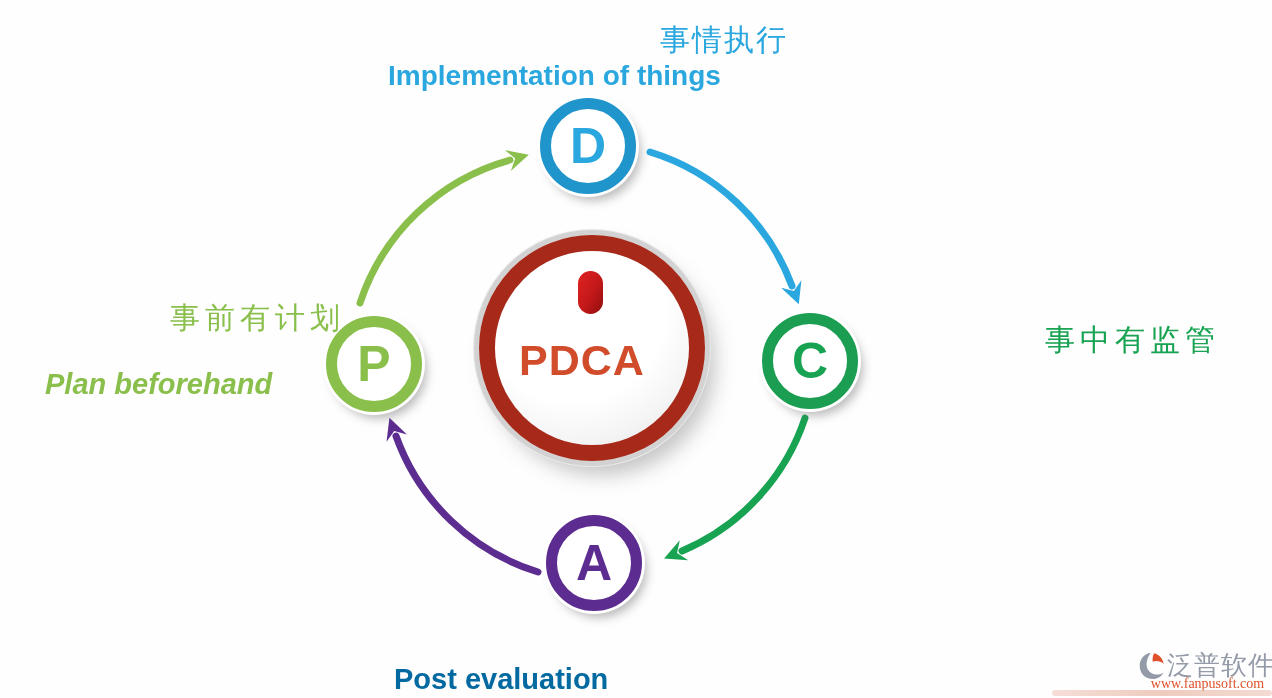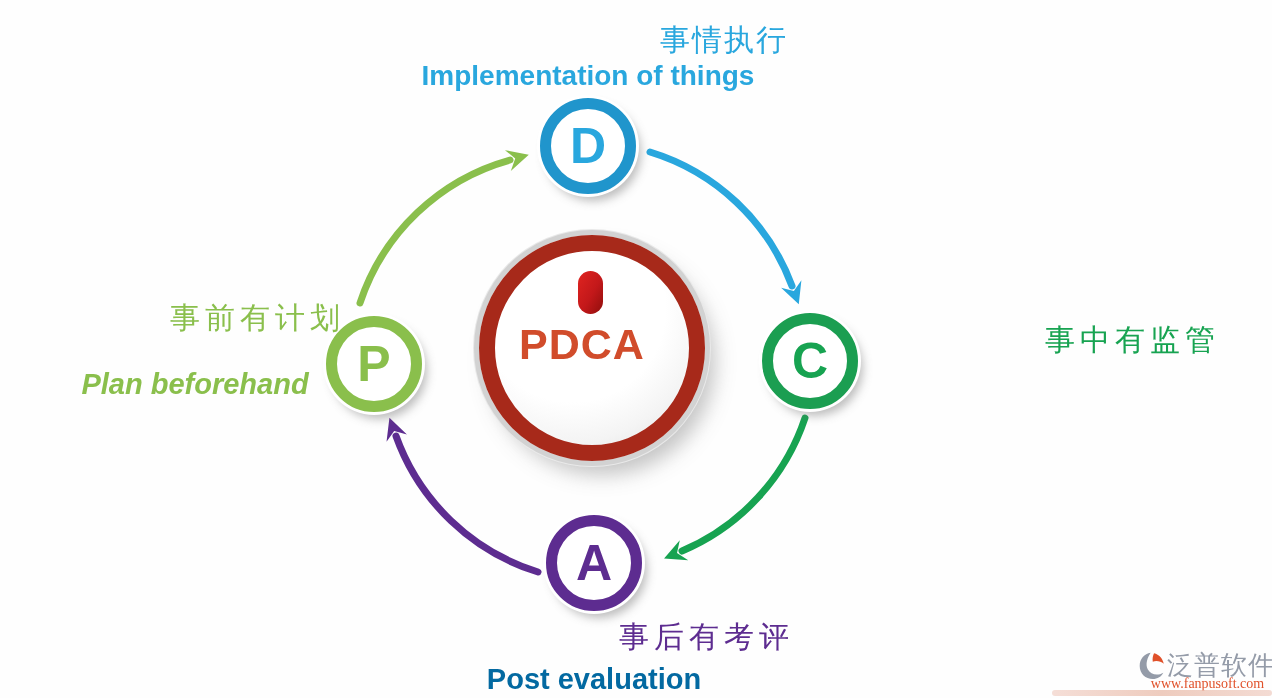--- a/index.html
+++ b/index.html
@@ -29,27 +29,27 @@
     border:16px solid #a7291a;
     background:radial-gradient(circle at 40% 30%, #ffffff 52%, #f4f4f4 74%, #e3e3e3 92%, #d8d8d8 100%);
     box-shadow:0 0 0 5px #d2d2d2, 0 0 0 6px #e9e9e9, 10px 14px 20px rgba(90,90,90,.35),
                inset 2px 4px 8px rgba(255,255,255,.8);
   }
   .indicator{
     position:absolute;left:578px;top:271px;width:25px;height:43px;border-radius:13px;
     background:linear-gradient(120deg,#e02420 0%,#c3181a 55%,#8f0e0c 100%);
   }
   .pdca-label{
-    position:absolute;left:470px;top:320px;width:224px;text-align:center;
+    position:absolute;left:470px;top:336px;width:224px;text-align:center;
     font-size:43px;font-weight:600;letter-spacing:1px;color:#d14c2b;
   }
 
   
   .zh{position:absolute;font-size:30px;letter-spacing:5px;text-align:right;}
-  .en{position:absolute;font-weight:bold;font-size:29px;text-align:center;letter-spacing:0px;}
+  .en{position:absolute;font-weight:bold;font-size:29px;letter-spacing:0px;}
   .lab-do-zh   {left:388px;top:20px; width:400px;color:#29a7de;letter-spacing:2px;}
   .lab-do-en   {left:388px;top:60px; width:400px;color:#29a7de;font-size:28px;}
   .lab-plan-zh {left:45px; top:298px;width:300px;color:#8abf4c;}
   .lab-plan-en {left:45px; top:368px;width:300px;color:#8abf4c;font-style:italic;}
   .lab-check-zh{left:820px;top:320px;width:400px;color:#17a351;}
   .lab-check-en{left:853px;top:365px;width:412px;color:#17a351;}
   .lab-act-zh  {left:394px;top:617px;width:400px;color:#5d2c90;}
   .lab-act-en  {left:394px;top:663px;width:400px;color:#0369a1;}
 
   
@@ -107,21 +107,20 @@
   </div>
   <div class="node node-act">
     <span>A</span>
   </div>
 
   <div class="zh lab-do-zh">事情执行</div>
   <div class="en lab-do-en">Implementation of things</div>
   <div class="zh lab-plan-zh">事前有计划</div>
   <div class="en lab-plan-en">Plan beforehand</div>
   <div class="zh lab-check-zh">事中有监管</div>
-  <div class="zh lab-act-zh">事后有考评</div>
   <div class="en lab-act-en">Post evaluation</div>
 
   <div class="wm">
     <svg class="wm-icon" viewBox="0 0 32 34">
       <path d="M15,2 C7.5,3 2,9.5 2,17.5 C2,26.5 9,33 17.5,33 C23,33 28,30 30,25.5 C23.5,29.5 15,28 11.5,21.5 C8.5,15.5 11,8 15,2 Z" fill="#949ba8"></path>
       <path d="M19,2.5 C25,4 29.5,9 30.5,15 C27,12 22,10.8 17.5,12.5 C17,8.8 17.5,5.5 19,2.5 Z" fill="#e0512a"></path>
     </svg>
     <span class="wm-brand">泛普软件</span>
   </div>
   <div class="wm-url">www.fanpusoft.com</div>

